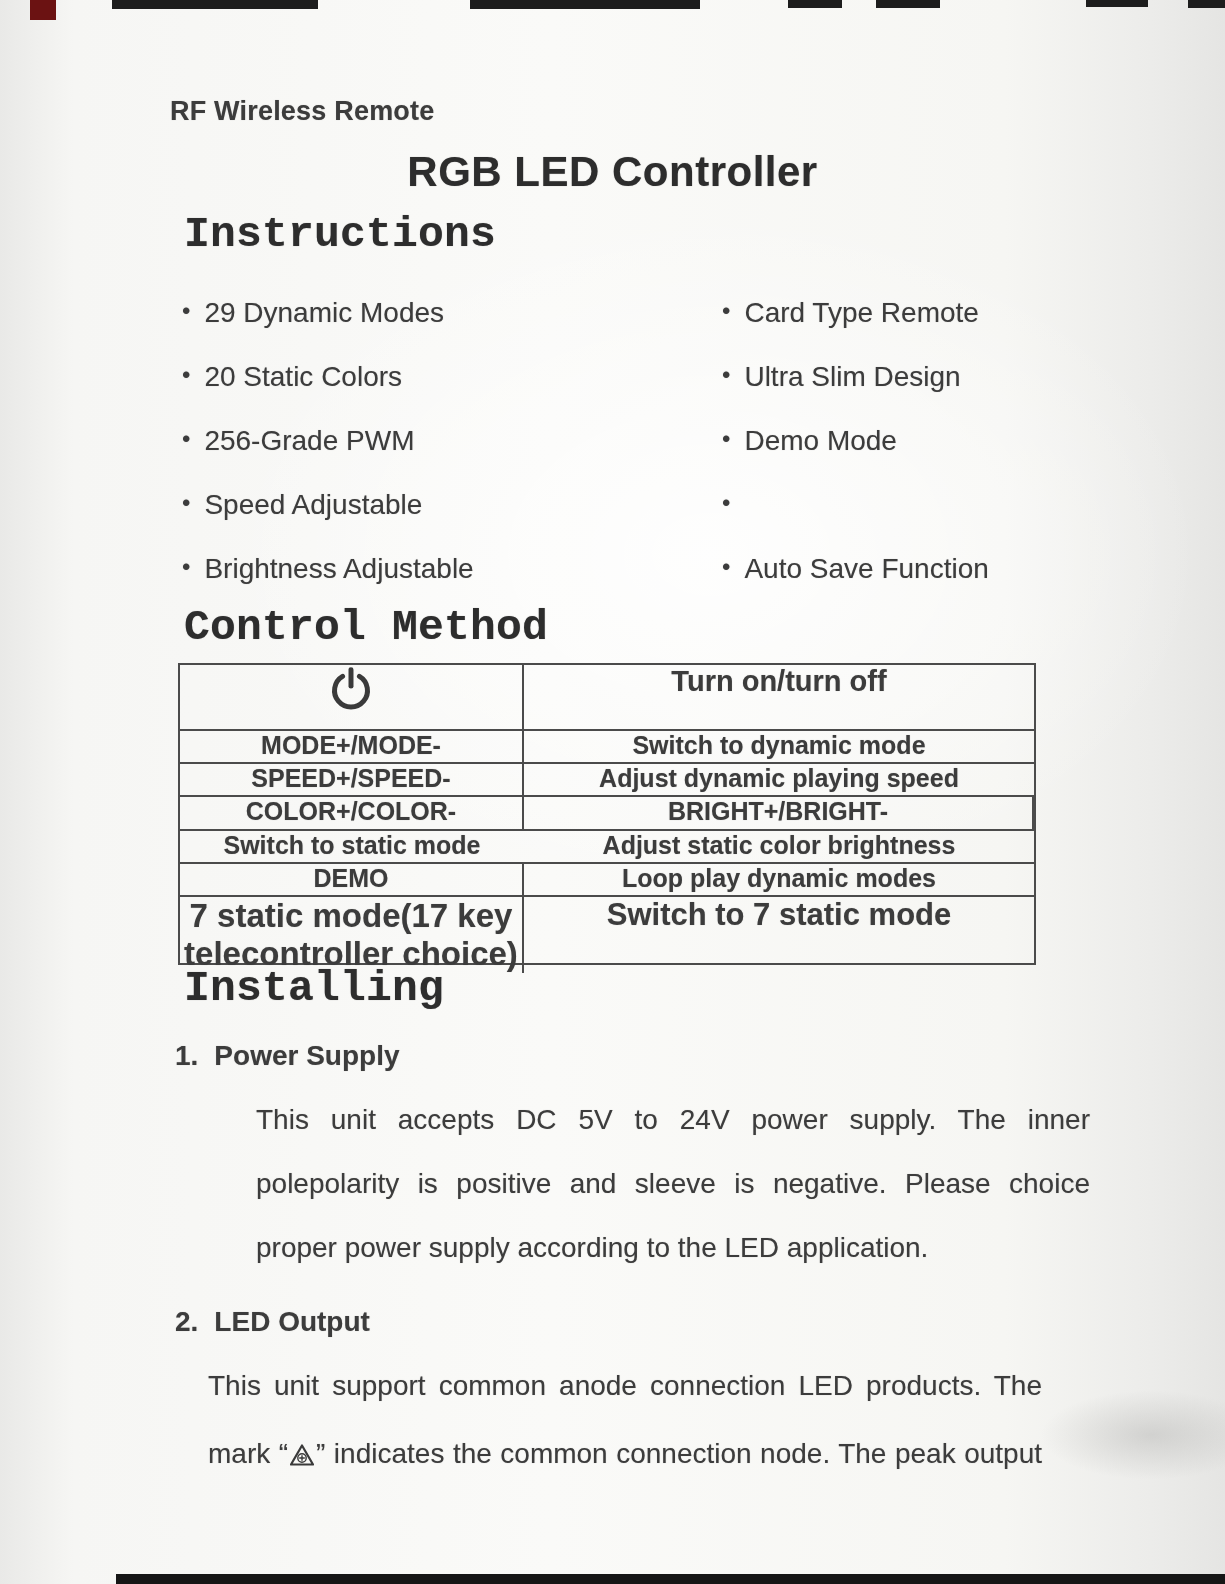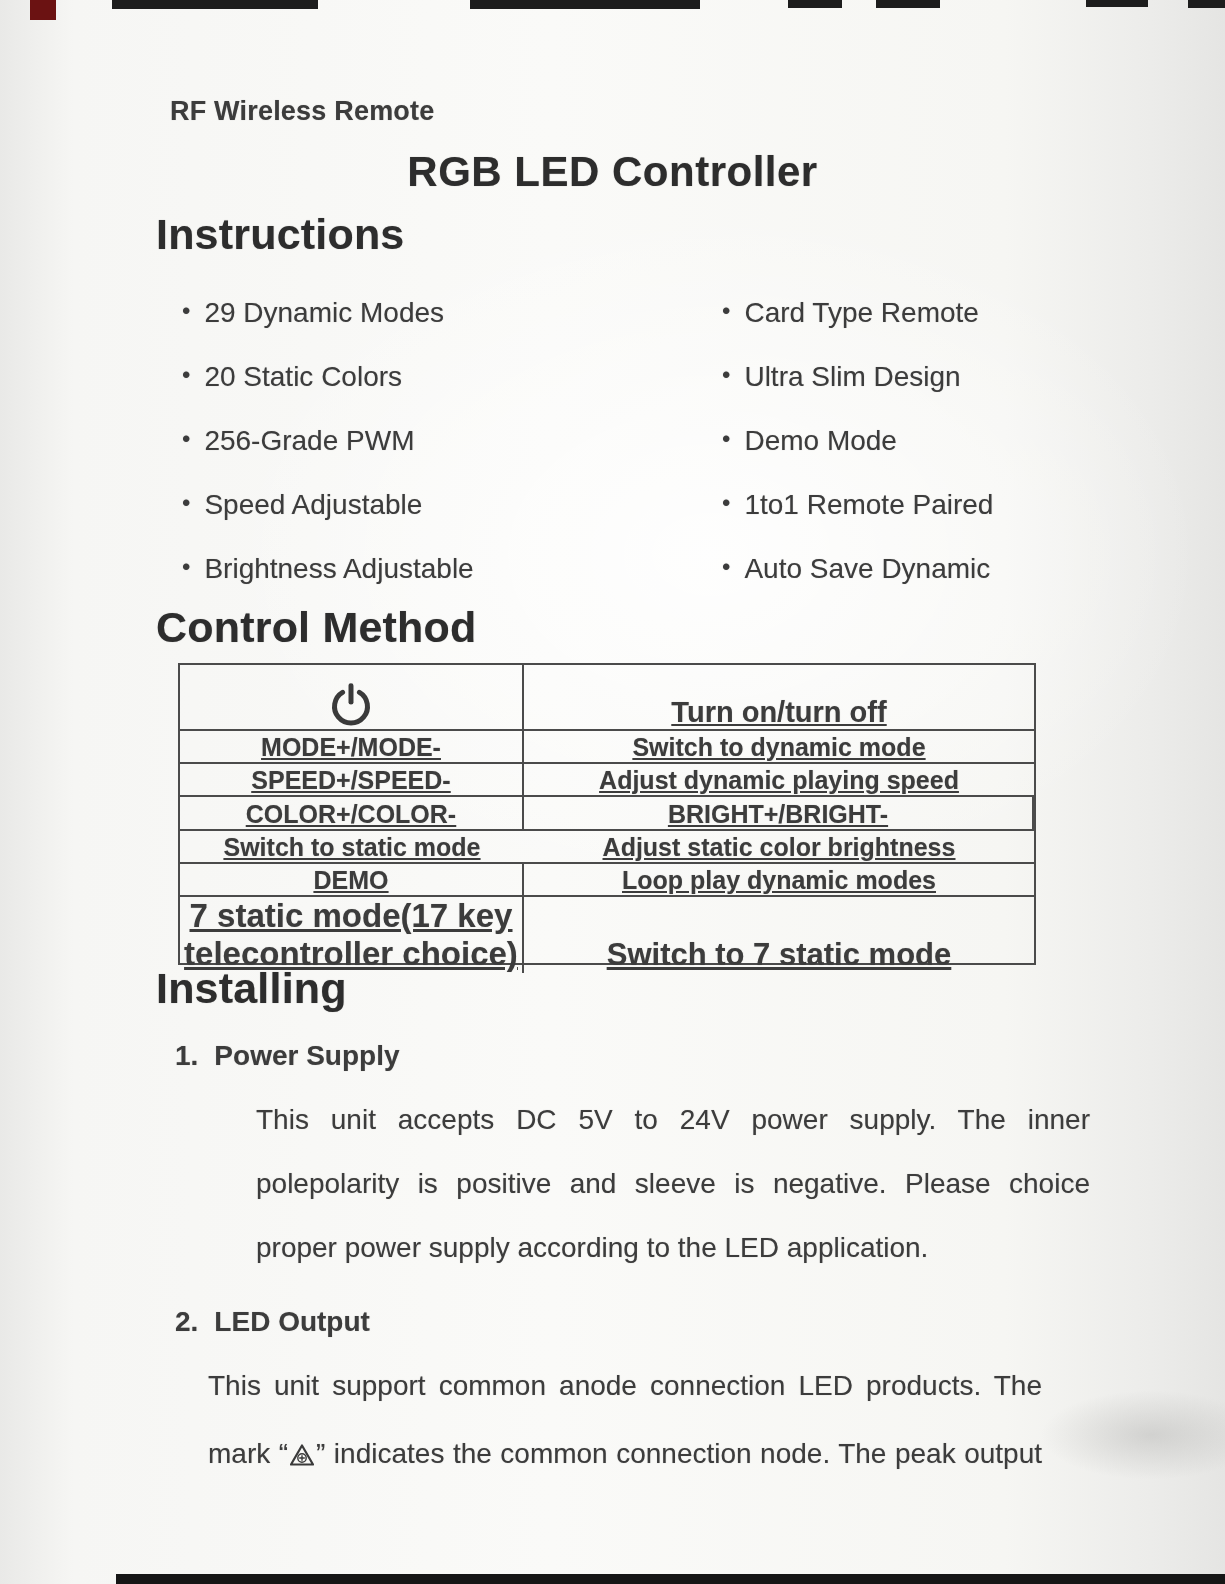--- a/index.html
+++ b/index.html
@@ -39,22 +39,22 @@
   
   .doc-label {
     position: absolute; left: 170px; top: 96px;
     font-size: 27px; font-weight: 600; letter-spacing: 0.2px;
   }
   .doc-title {
     position: absolute; left: 0; top: 148px; width: 1225px;
     text-align: center; font-size: 42px; font-weight: 700; letter-spacing: 0.5px;
   }
   .section-heading {
-    position: absolute; left: 156px;
-    font-size: 43px; font-weight: 700; letter-spacing: 0.2px;
+    position: absolute; left: 184px;
+    font-size: 43px; font-weight: 700; letter-spacing: 0.2px; font-family: Liberation Mono, monospace;
   }
   .h-instructions { top: 210px; }
   .h-control { top: 603px; }
   .h-installing { top: 964px; }
 
   
   .bullet-col { position: absolute; top: 281px; list-style: none; }
   .bullet-col.left  { left: 182px; width: 520px; }
   .bullet-col.right { left: 722px; width: 480px; }
   .bullet-item { height: 64px; display: flex; align-items: center; font-size: 28px; }
@@ -66,22 +66,22 @@
     width: 858px; height: 302px;
     border: 2px solid #4b4b4b;
     display: grid;
     grid-template-columns: 344px 1fr;
     grid-template-rows: 66px 33px 33px 34px 33px 33px 1fr;
   }
   .cm-cell {
     border-right: 2px solid #4b4b4b;
     border-bottom: 2px solid #4b4b4b;
     display: flex; flex-direction: column;
-    align-items: center; justify-content: flex-end;
-    text-align: center; line-height: 1.15; text-decoration: underline;
+    align-items: center; justify-content: flex-start;
+    text-align: center; line-height: 1.15;
   }
   .cm-cell.col2 { border-right: none; }
   .cm-cell.last { border-bottom: none; }
   .cm-key { font-size: 25px; font-weight: 600; }
   .cm-action { font-size: 25px; font-weight: 600; }
   .cm-action.big-top { font-size: 29px; }
   .cm-action.big-bottom { font-size: 31px; }
   .cm-key-small { font-size: 33px; font-weight: 600; }
 
   .power-icon svg { display: block; }
@@ -153,25 +153,24 @@
     <li class="bullet-item ink">
       <span class="bullet-dot">•</span>
       <span>Ultra Slim Design</span>
     </li>
     <li class="bullet-item ink">
       <span class="bullet-dot">•</span>
       <span>Demo Mode</span>
     </li>
     <li class="bullet-item ink">
       <span class="bullet-dot">•</span>
-      <span>1to1 Remote Paired</span>
-    </li>
-    <li class="bullet-item ink">
-      <span class="bullet-dot">•</span>
-      <span>Auto Save Dynamic</span>
+    </li>
+    <li class="bullet-item ink">
+      <span class="bullet-dot">•</span>
+      <span>Auto Save Function</span>
     </li>
   </ul>
 
   <div class="section-heading h-control bold-ink">Control Method</div>
 
   <div class="cm-table">
 
     <div class="cm-cell">
       <span class="power-icon">
         <svg width="46" height="48" viewBox="0 0 24 25" fill="none">

